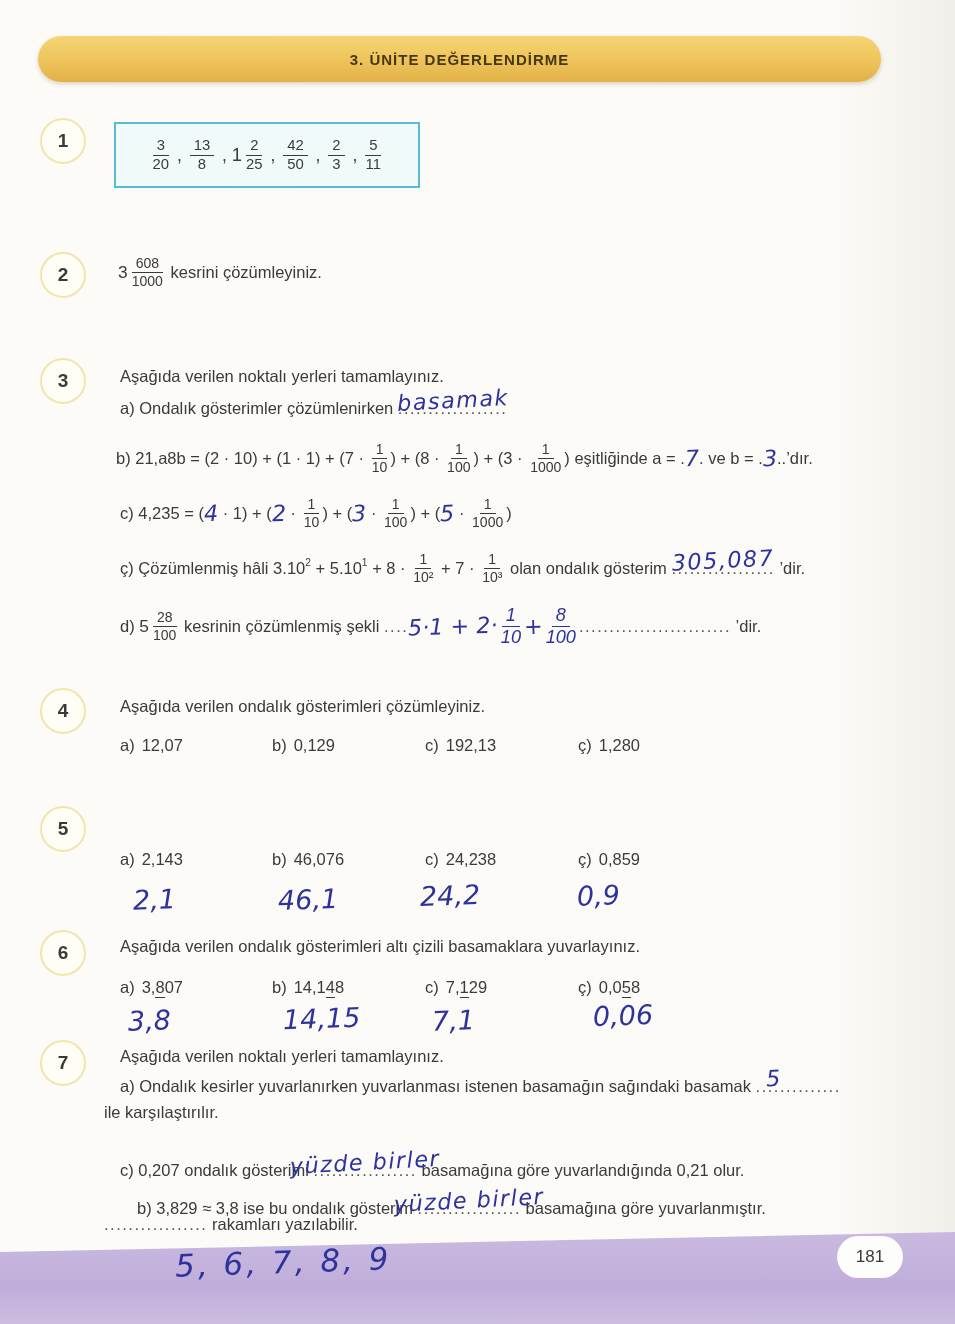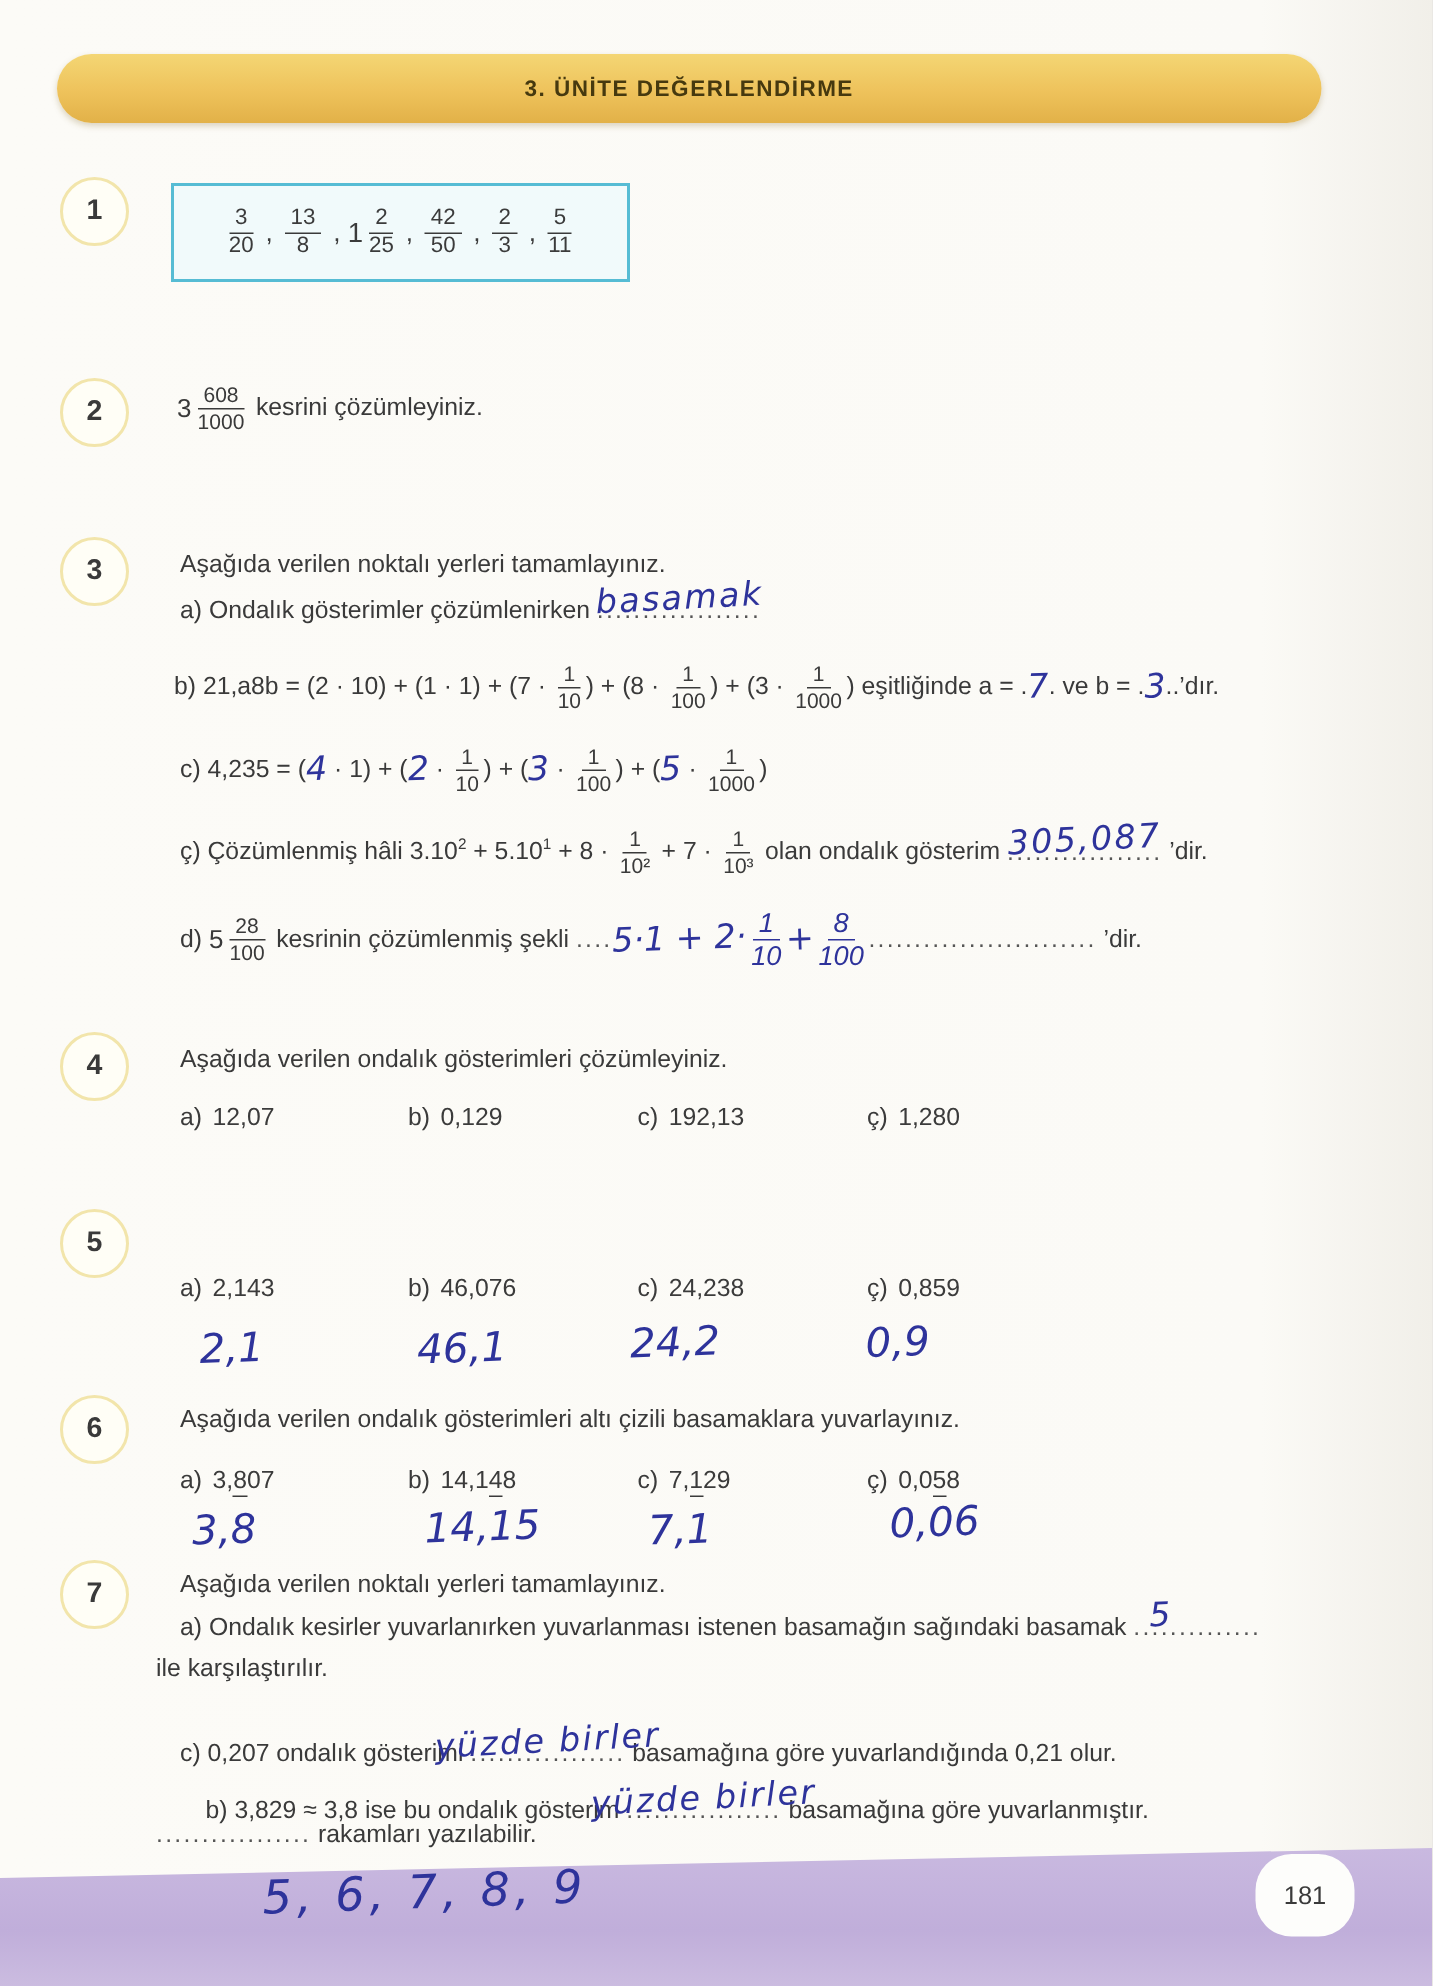--- a/index.html
+++ b/index.html
@@ -55,21 +55,21 @@
 
   
   .fracbox{position:absolute;left:114px;top:122px;width:302px;height:62px;
            border:2px solid #56bcd4;background:#f1fafb;display:flex;align-items:center;
            justify-content:center;font-size:17.5px;}
 
   
   .band{position:absolute;left:0;top:1232px;width:955px;height:92px;
         background:linear-gradient(180deg,#c9b9e0 0%,#c0aeda 60%,#cbbce0 100%);
         clip-path:polygon(0 20px,100% 0,100% 100%,0 100%);}
-  .page-pill{position:absolute;right:52px;top:1236px;width:66px;height:55px;background:#fdfdfb;
+  .page-pill{position:absolute;right:52px;top:1236px;width:66px;height:42px;background:#fdfdfb;
              border-radius:24px;display:flex;align-items:center;justify-content:center;
              font-size:17px;color:#3a3a3a;}
 </style>
 </head>
 <body>
 
 <div class="page">
 
   <div class="banner">
     <span class="banner-text">3. ÜNİTE DEĞERLENDİRME</span>

